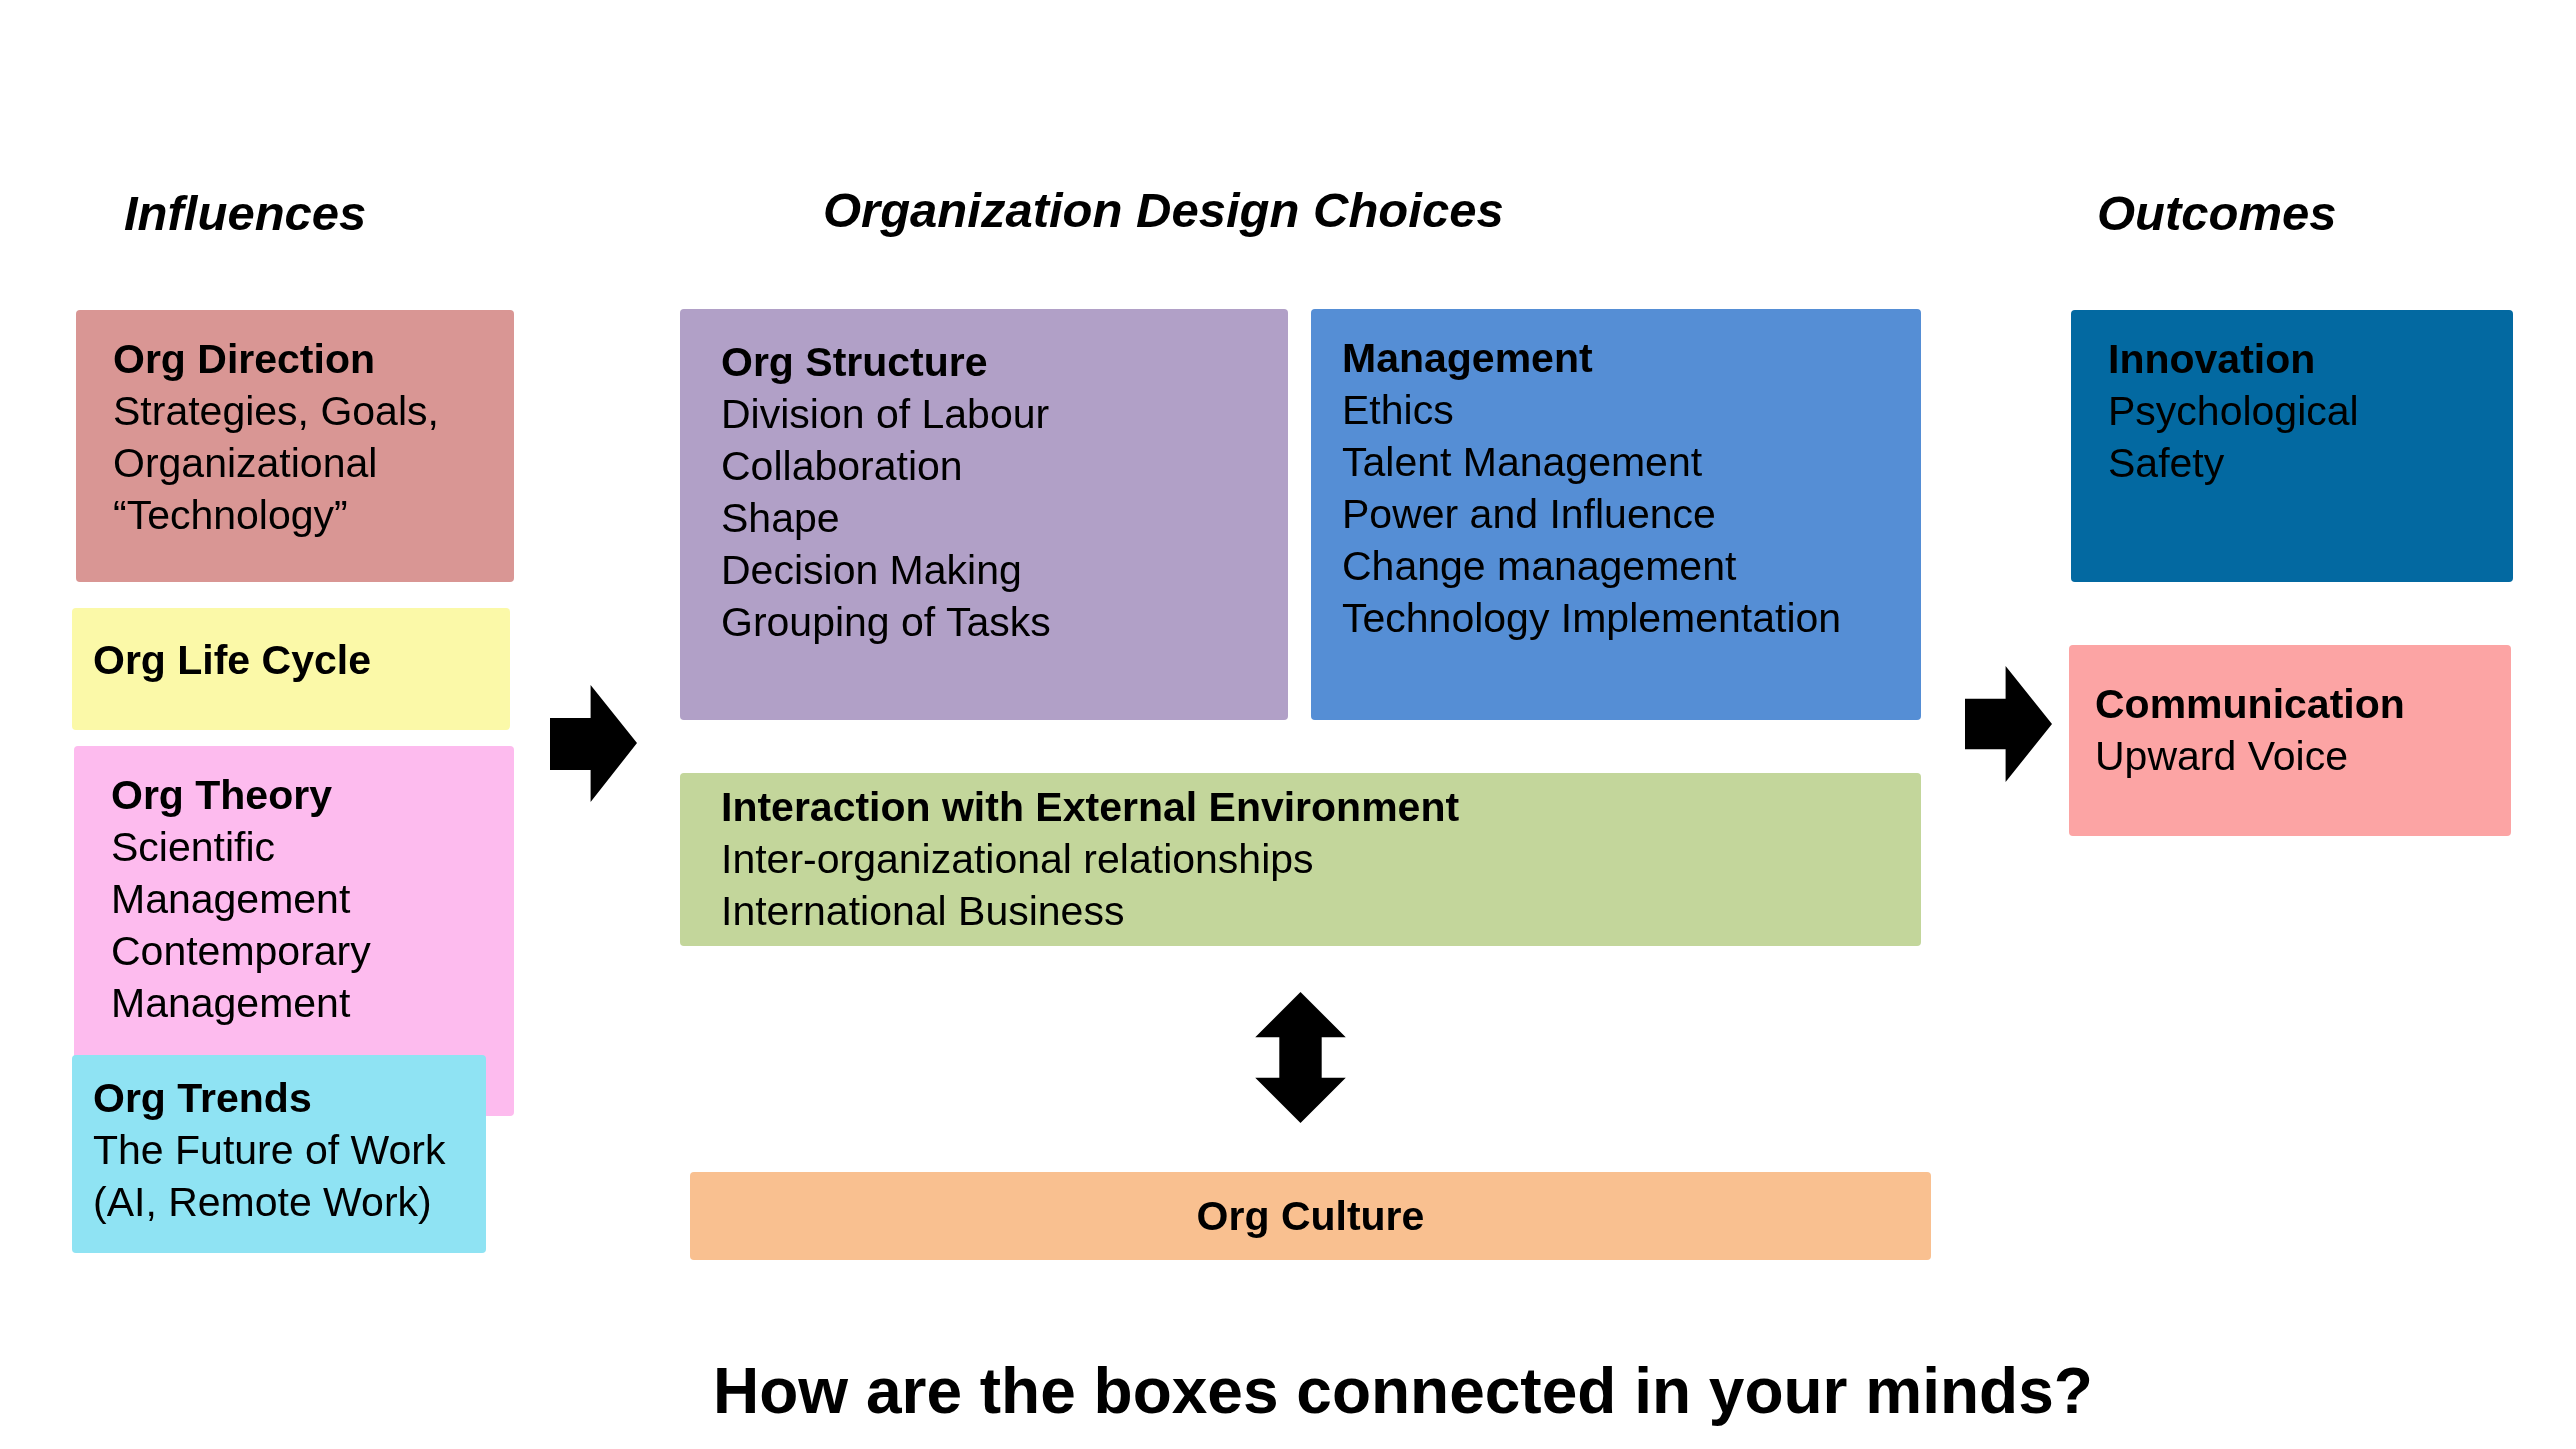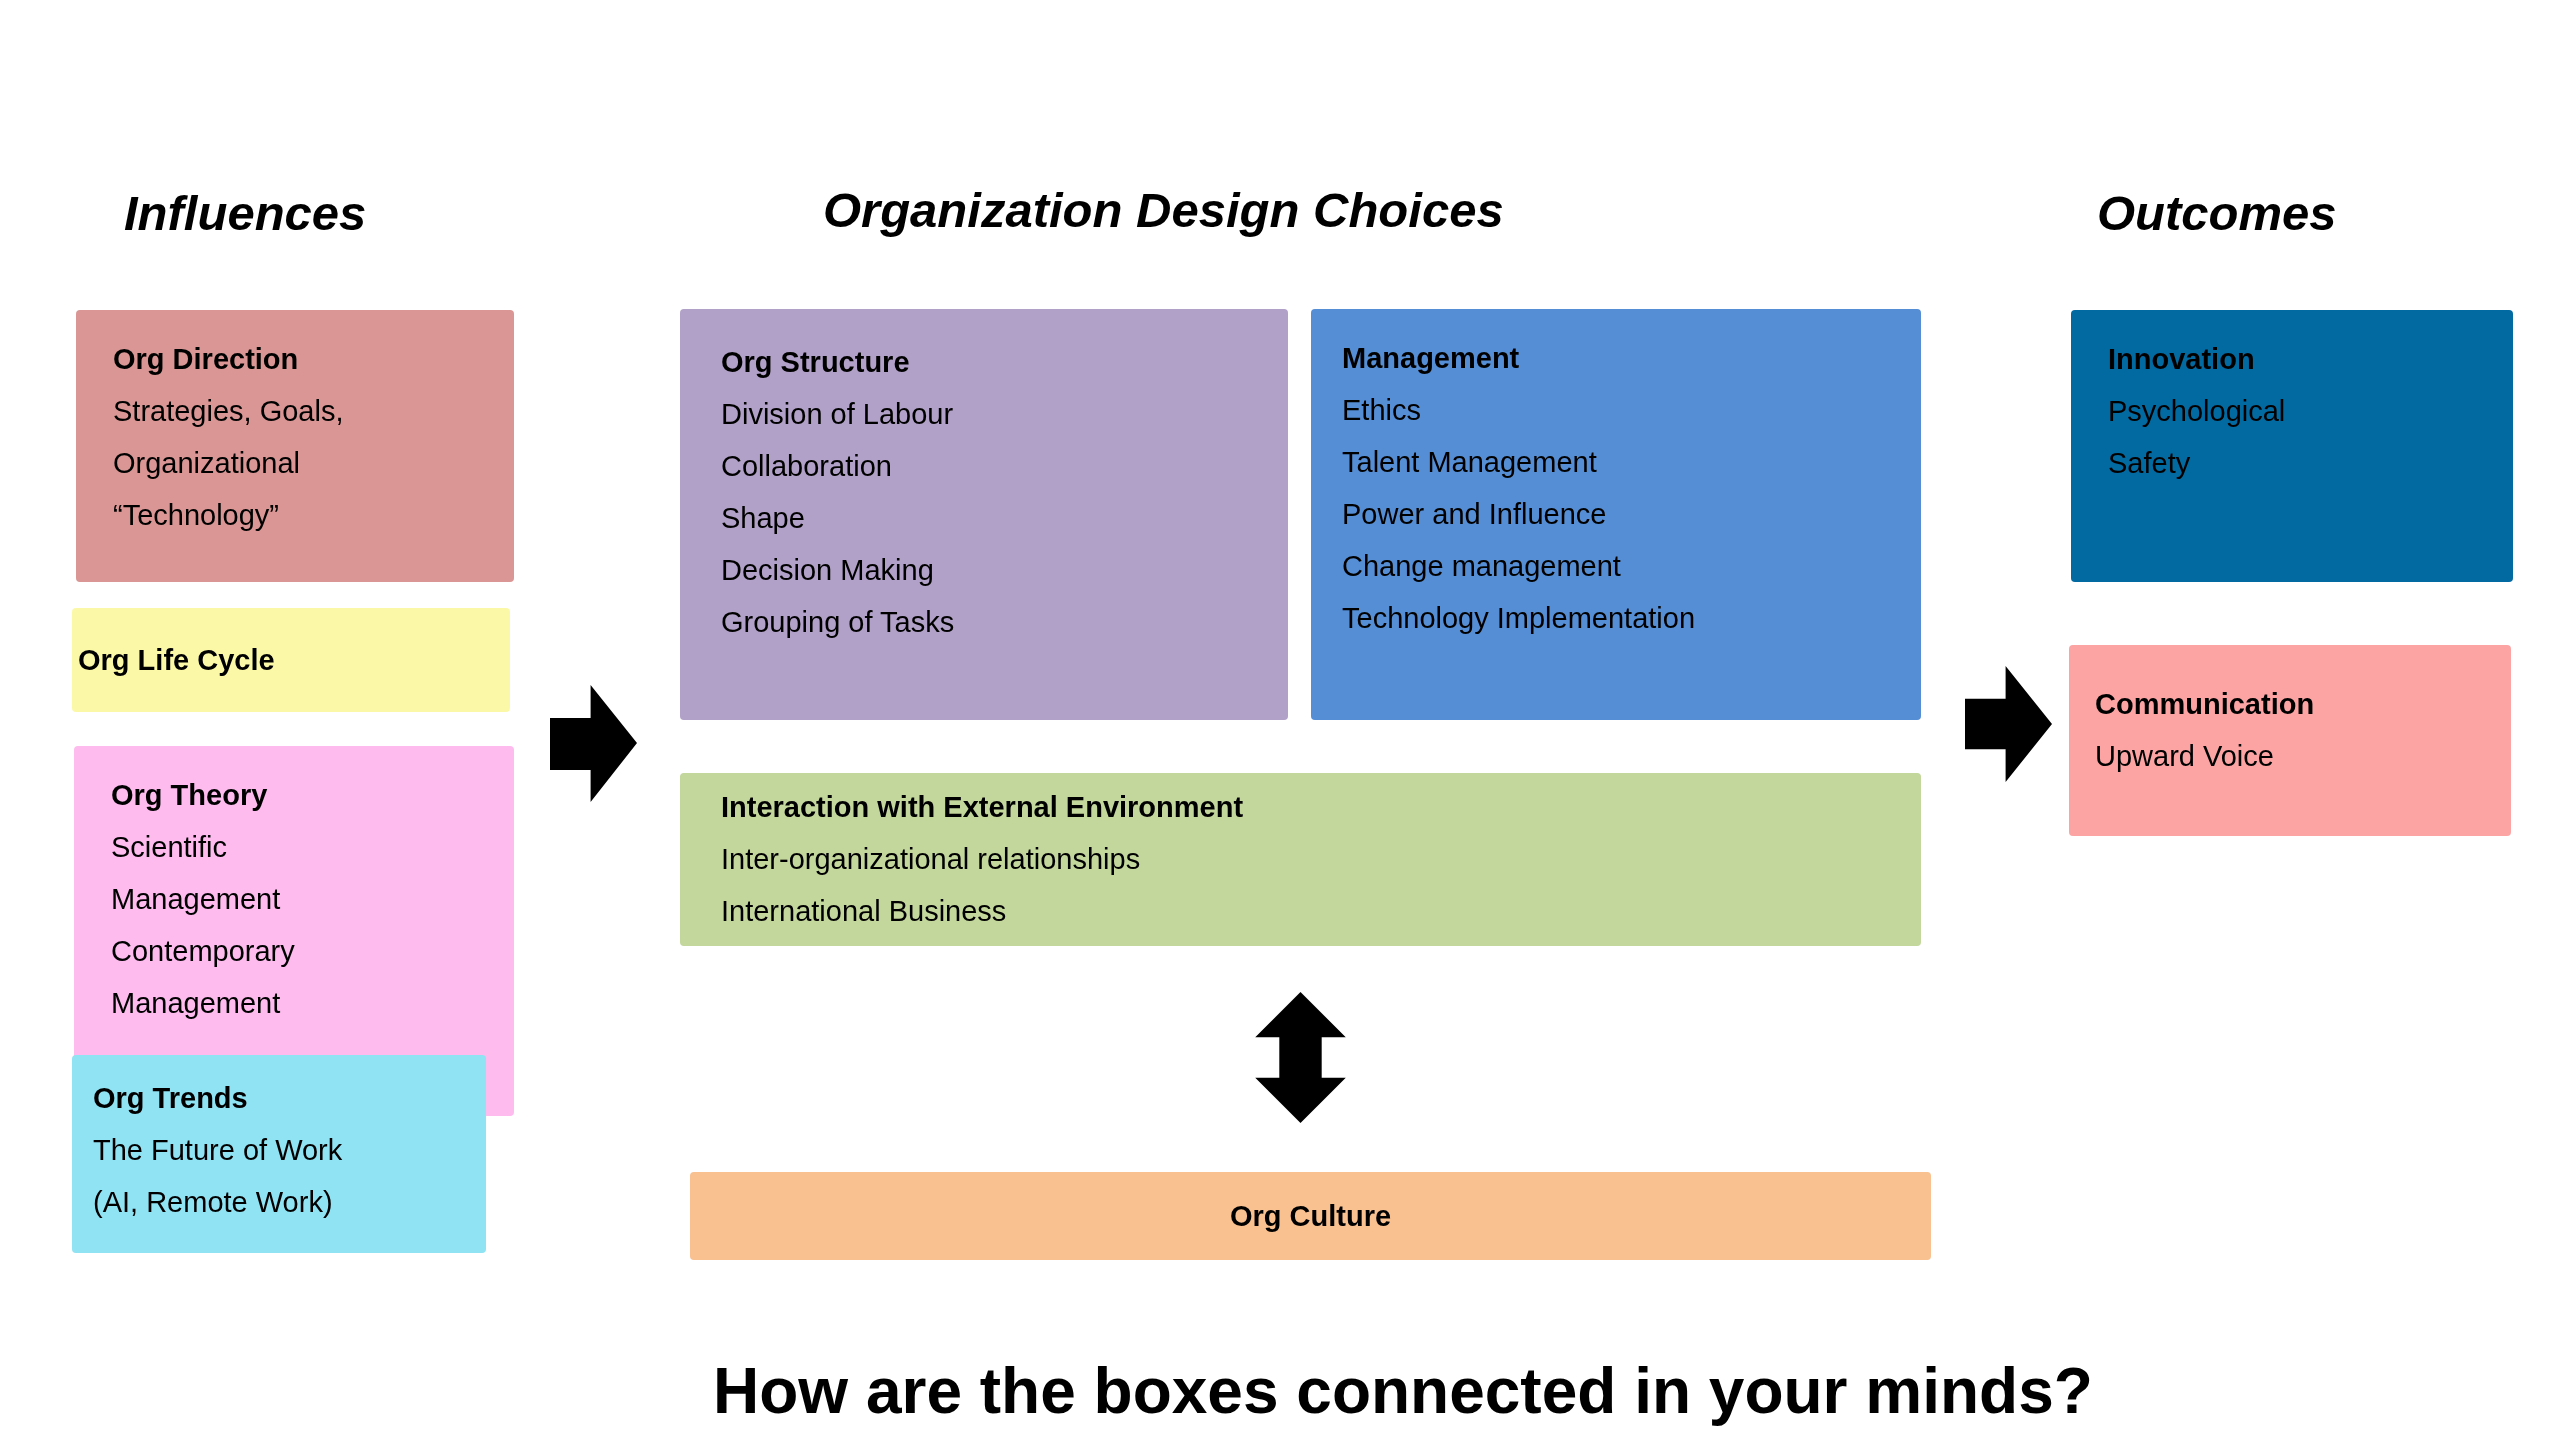--- a/index.html
+++ b/index.html
@@ -3,39 +3,39 @@
 <meta charset="utf-8">
 <style>
   html, body { margin: 0; padding: 0; background: #ffffff; }
   body { width: 2576px; height: 1449px; position: relative; overflow: hidden;
          font-family: "Liberation Sans", sans-serif; color: #000; }
   .heading { position: absolute; font-weight: bold; font-style: italic; font-size: 49px;
              white-space: nowrap; line-height: 1; }
   .box { position: absolute; border-radius: 3.9px; box-sizing: border-box; }
   .box .title { font-weight: bold; display: block; white-space: nowrap; }
   .box .line { display: block; white-space: nowrap; }
-  .txt { font-size: 29px; line-height: 52px; }
+  .txt { font-size: 41px; line-height: 52px; }
   .arrow { position: absolute; }
   .question { position: absolute; font-weight: bold; font-size: 64px; white-space: nowrap; line-height: 1; }
 </style>
 </head>
 <body>
 
 <div class="heading" style="left:124px; top:189px;">Influences</div>
 <div class="heading" style="left:823px; top:186px;">Organization Design Choices</div>
 <div class="heading" style="left:2097px; top:189px;">Outcomes</div>
 
 <div class="box txt" style="left:76px; top:310px; width:438px; height:272px; background:#d99694; padding:23px 0 0 37px;">
   <span class="title">Org Direction</span>
   <span class="line">Strategies, Goals,</span>
   <span class="line">Organizational</span>
   <span class="line">“Technology”</span>
 </div>
 
-<div class="box txt" style="left:72px; top:608px; width:438px; height:104px; background:#fbf9a8; padding:26px 0 0 6px;">
+<div class="box txt" style="left:72px; top:608px; width:438px; height:122px; background:#fbf9a8; padding:26px 0 0 21px;">
   <span class="title">Org Life Cycle</span>
 </div>
 
 <div class="box txt" style="left:74px; top:746px; width:440px; height:370px; background:#fdbbee; padding:23px 0 0 37px;">
   <span class="title">Org Theory</span>
   <span class="line">Scientific</span>
   <span class="line">Management</span>
   <span class="line">Contemporary</span>
   <span class="line">Management</span>
 </div>

